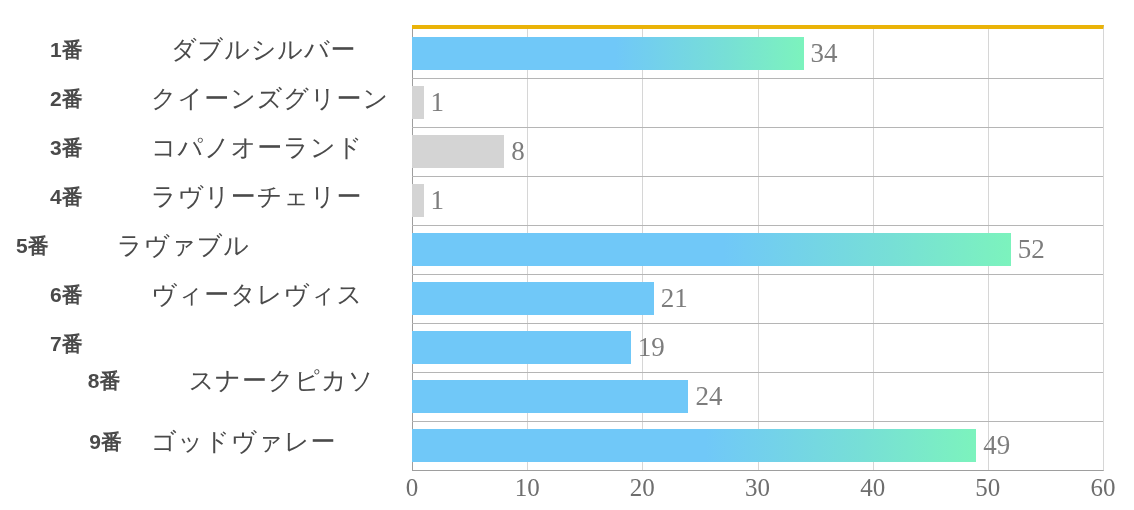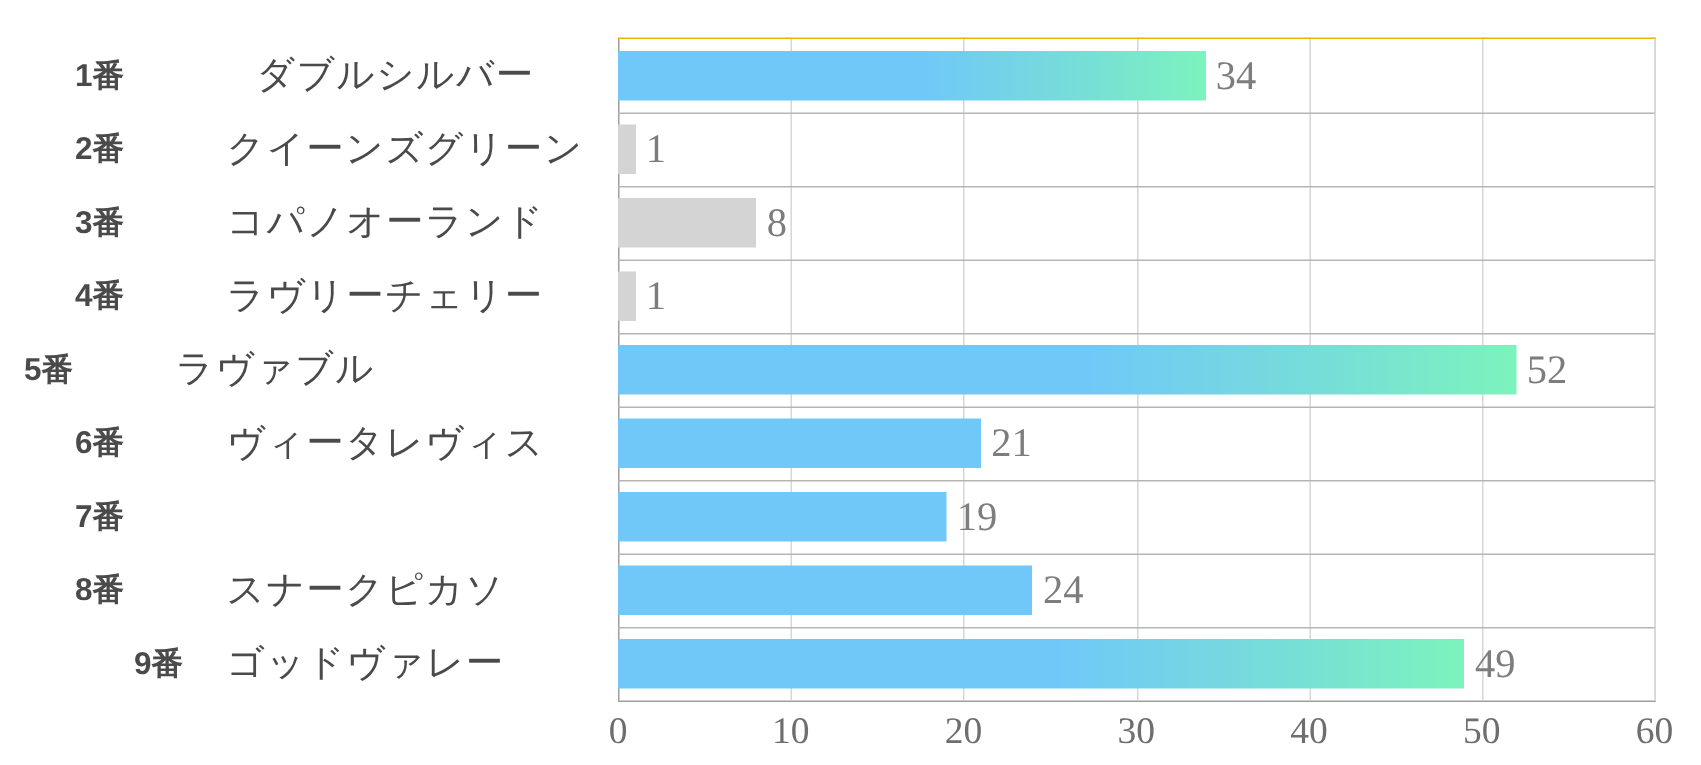--- a/index.html
+++ b/index.html
@@ -57,21 +57,21 @@
     margin-left: 29px;
   }
 
   
   .plot {
     position: absolute;
     left: 412px;
     top: 25px;
     width: 691px;
     height: 441px;
-    border-top: 1px solid #eab308;
+    border-top: 4px solid #eab308;
     border-right: 1px solid #c9c9c9;
     border-bottom: 1px solid #9e9e9e;
     box-sizing: content-box;
   }
   .gridline-v {
     position: absolute;
     top: 0;
     width: 1px;
     height: 441px;
     background: #d6d6d6;
@@ -147,21 +147,21 @@
         <span class="row-num">5番</span>
         <span class="row-name">ラヴァブル</span>
       </div>
       <div class="row-label" style="top: 245px;">
         <span class="row-num">6番</span>
         <span class="row-name">ヴィータレヴィス</span>
       </div>
       <div class="row-label" style="top: 294px;">
         <span class="row-num">7番</span>
       </div>
-      <div class="row-label" style="top: 343px;">
+      <div class="row-label" style="top: 331px; justify-content: center;">
         <span class="row-num">8番</span>
         <span class="row-name">スナークピカソ</span>
       </div>
       <div class="row-label" style="top: 392px; text-align: right;">
         <span class="row-num">9番</span>
         <span class="row-name">ゴッドヴァレー</span>
       </div>
     </div>
 
   <div class="plot">

